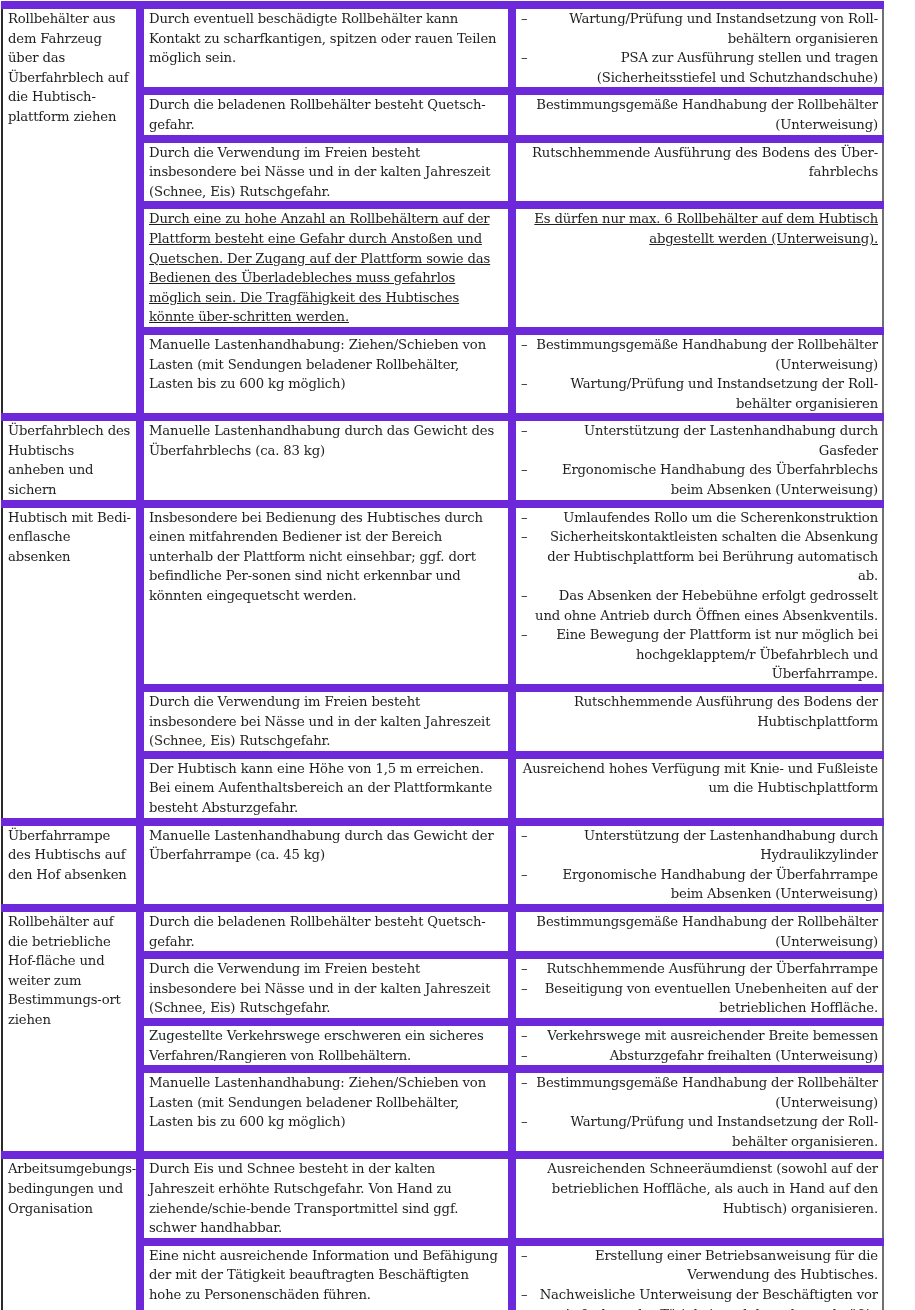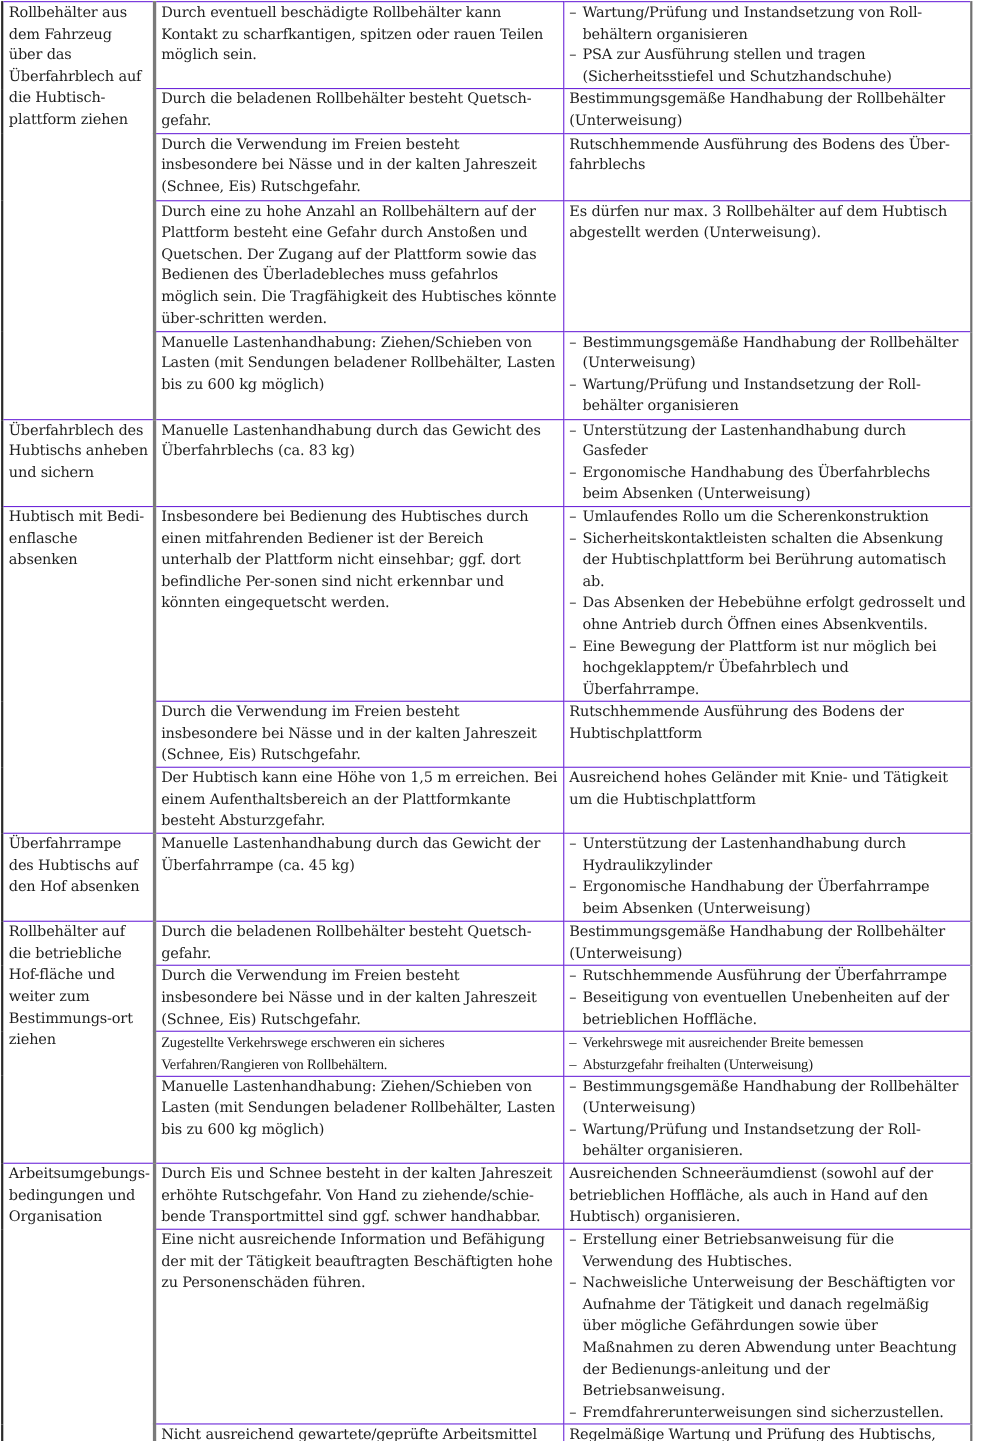--- a/index.html
+++ b/index.html
@@ -14,29 +14,29 @@
     line-height: 19.6px;
     color: #1e1e1e;
     letter-spacing: -0.15px;
   }
   .doc-table col.c1 { width: 138px; }
   .doc-table col.c2 { width: 372px; }
   .doc-table col.c3 { width: 371px; }
   .doc-table td {
     vertical-align: top;
     padding: 0 4px 0 5px;
-    border: 1px solid #6d28d9;
+    border: 8px solid #6d28d9;
     overflow: hidden;
   }
   .doc-table td.task {
     border-left: 2px solid #2a2a2a;
     border-right: 3px solid #7a7a7a;
     padding-left: 5px;
   }
-  .doc-table td.measure { border-right: 2px solid #707070; }
+  .doc-table td.measure { border-right: 2px solid #707070; text-align: right; }
   ul.bullets { list-style: none; margin: 0; padding: 0; }
   ul.bullets li { position: relative; padding-left: 12px; }
   ul.bullets li::before {
     content: "\2013"; position: absolute; left: 0; top: 0;
   }
 </style>
 </head>
 <body>
 
 <table class="doc-table">
@@ -57,23 +57,23 @@
         </td>
       </tr>
       <tr style="height: 40px;">
         <td class="hazard">Durch die beladenen Rollbehälter besteht Quetsch-gefahr.</td>
         <td class="measure">Bestimmungsgemäße Handhabung der Rollbehälter (Unterweisung)</td>
       </tr>
       <tr style="height: 61px;">
         <td class="hazard">Durch die Verwendung im Freien besteht insbesondere bei Nässe und in der kalten Jahreszeit (Schnee, Eis) Rutschgefahr.</td>
         <td class="measure">Rutschhemmende Ausführung des Bodens des Über-fahrblechs</td>
       </tr>
-      <tr style="height: 119px;">
+      <tr style="height: 119px; text-decoration: underline;">
         <td class="hazard">Durch eine zu hohe Anzahl an Rollbehältern auf der Plattform besteht eine Gefahr durch Anstoßen und Quetschen. Der Zugang auf der Plattform sowie das Bedienen des Überladebleches muss gefahrlos möglich sein. Die Tragfähigkeit des Hubtisches könnte über-schritten werden.</td>
-        <td class="measure">Es dürfen nur max. 3 Rollbehälter auf dem Hubtisch abgestellt werden (Unterweisung).</td>
+        <td class="measure">Es dürfen nur max. 6 Rollbehälter auf dem Hubtisch abgestellt werden (Unterweisung).</td>
       </tr>
       <tr style="height: 80px;">
         <td class="hazard">Manuelle Lastenhandhabung: Ziehen/Schieben von Lasten (mit Sendungen beladener Rollbehälter, Lasten bis zu 600 kg möglich)</td>
         <td class="measure">
           <ul class="bullets">
             <li>Bestimmungsgemäße Handhabung der Rollbehälter (Unterweisung)</li>
             <li>Wartung/Prüfung und Instandsetzung der Roll-behälter organisieren</li>
           </ul>
         </td>
       </tr>
@@ -98,21 +98,21 @@
             <li>Eine Bewegung der Plattform ist nur möglich bei hochgeklapptem/r Übefahrblech und Überfahrrampe.</li>
           </ul>
         </td>
       </tr>
       <tr style="height: 60px;">
         <td class="hazard">Durch die Verwendung im Freien besteht insbesondere bei Nässe und in der kalten Jahreszeit (Schnee, Eis) Rutschgefahr.</td>
         <td class="measure">Rutschhemmende Ausführung des Bodens der Hubtischplattform</td>
       </tr>
       <tr style="height: 60px;">
         <td class="hazard">Der Hubtisch kann eine Höhe von 1,5 m erreichen. Bei einem Aufenthaltsbereich an der Plattformkante besteht Absturzgefahr.</td>
-        <td class="measure">Ausreichend hohes Geländer mit Knie- und Tätigkeit um die Hubtischplattform</td>
+        <td class="measure">Ausreichend hohes Verfügung mit Knie- und Fußleiste um die Hubtischplattform</td>
       </tr>
       <tr style="height: 80px;">
         <td class="task" rowspan="1">Überfahrrampe des Hubtischs auf den Hof absenken</td>
         <td class="hazard">Manuelle Lastenhandhabung durch das Gewicht der Überfahrrampe (ca. 45 kg)</td>
         <td class="measure">
           <ul class="bullets">
             <li>Unterstützung der Lastenhandhabung durch Hydraulikzylinder</li>
             <li>Ergonomische Handhabung der Überfahrrampe beim Absenken (Unterweisung)</li>
           </ul>
         </td>
@@ -124,21 +124,21 @@
       </tr>
       <tr style="height: 60px;">
         <td class="hazard">Durch die Verwendung im Freien besteht insbesondere bei Nässe und in der kalten Jahreszeit (Schnee, Eis) Rutschgefahr.</td>
         <td class="measure">
           <ul class="bullets">
             <li>Rutschhemmende Ausführung der Überfahrrampe</li>
             <li>Beseitigung von eventuellen Unebenheiten auf der betrieblichen Hoffläche.</li>
           </ul>
         </td>
       </tr>
-      <tr style="height: 40px; font-family: Liberation Serif, serif;">
+      <tr style="height: 40px;">
         <td class="hazard">Zugestellte Verkehrswege erschweren ein sicheres Verfahren/Rangieren von Rollbehältern.</td>
         <td class="measure">
           <ul class="bullets">
             <li>Verkehrswege mit ausreichender Breite bemessen</li>
             <li>Absturzgefahr freihalten (Unterweisung)</li>
           </ul>
         </td>
       </tr>
       <tr style="height: 78px;">
         <td class="hazard">Manuelle Lastenhandhabung: Ziehen/Schieben von Lasten (mit Sendungen beladener Rollbehälter, Lasten bis zu 600 kg möglich)</td>

